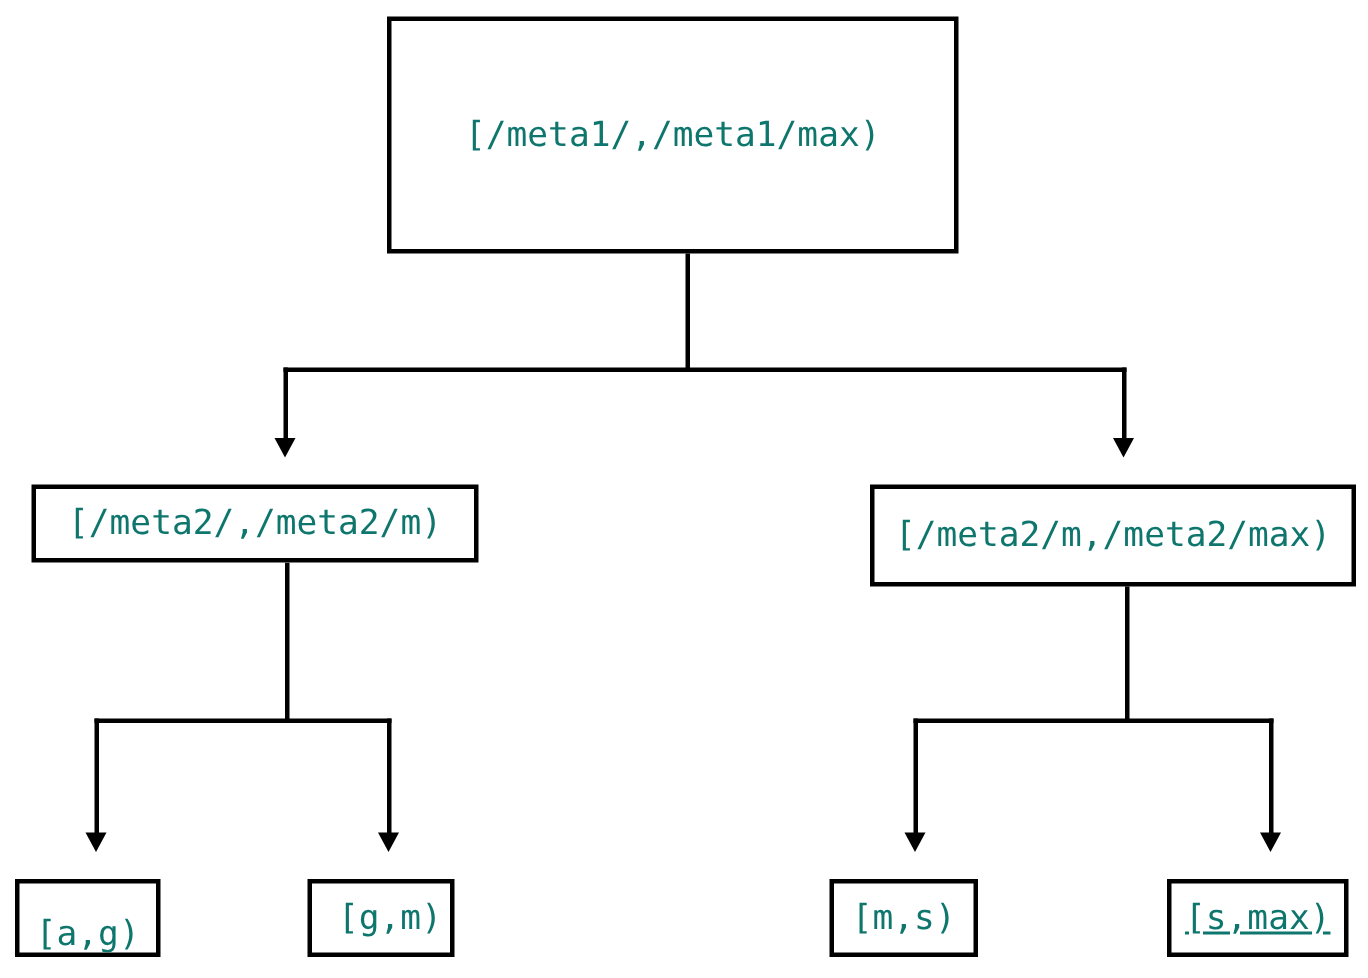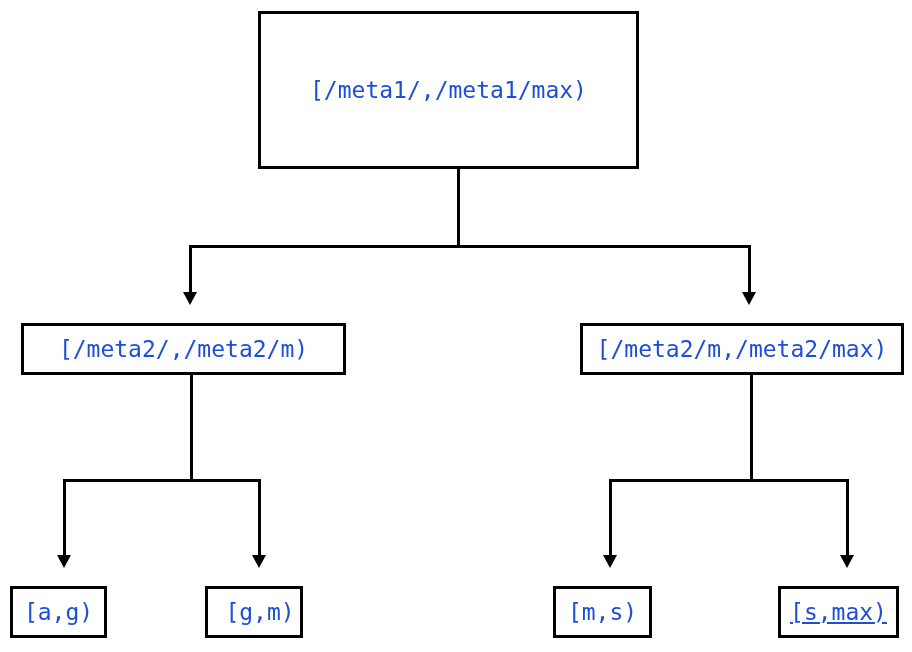--- a/index.html
+++ b/index.html
@@ -16,58 +16,58 @@
     font-family: "DejaVu Sans Mono", "Liberation Mono", monospace;
   }
   .node {
     position: absolute;
     box-sizing: border-box;
     border: 3px solid #000000;
     background: #ffffff;
     display: flex;
     align-items: center;
     justify-content: center;
-    color: #1d4ed8;
+    color: #0f766e;
     letter-spacing: 0px;
     white-space: pre;
   }
   .node-label {
     display: block;
     line-height: 1;
   }
   
   #node-root {
     left: 258px;
     top: 11px;
     width: 381px;
     height: 158px;
     font-size: 23px;
   }
   
   #node-mid-left {
     left: 21px;
     top: 323px;
-    width: 325px;
+    width: 298px;
     height: 52px;
     font-size: 23px;
   }
   #node-mid-right {
     left: 580px;
     top: 323px;
     width: 324px;
-    height: 52px;
+    height: 68px;
     font-size: 23px;
   }
   
   .leaf {
     top: 586px;
     height: 52px;
     font-size: 23px;
   }
-  #node-leaf-1 { left: 10px;  width: 97px; }
+  #node-leaf-1 { left: 10px;  width: 97px; align-items: flex-end; }
   #node-leaf-2 { left: 205px; width: 98px; padding-left: 12px; }
   #node-leaf-3 { left: 553px; width: 99px; }
   #node-leaf-4 { left: 778px; width: 121px; text-decoration: underline; }
 
   
   .vline {
     position: absolute;
     width: 3px;
     background: #000000;
   }

